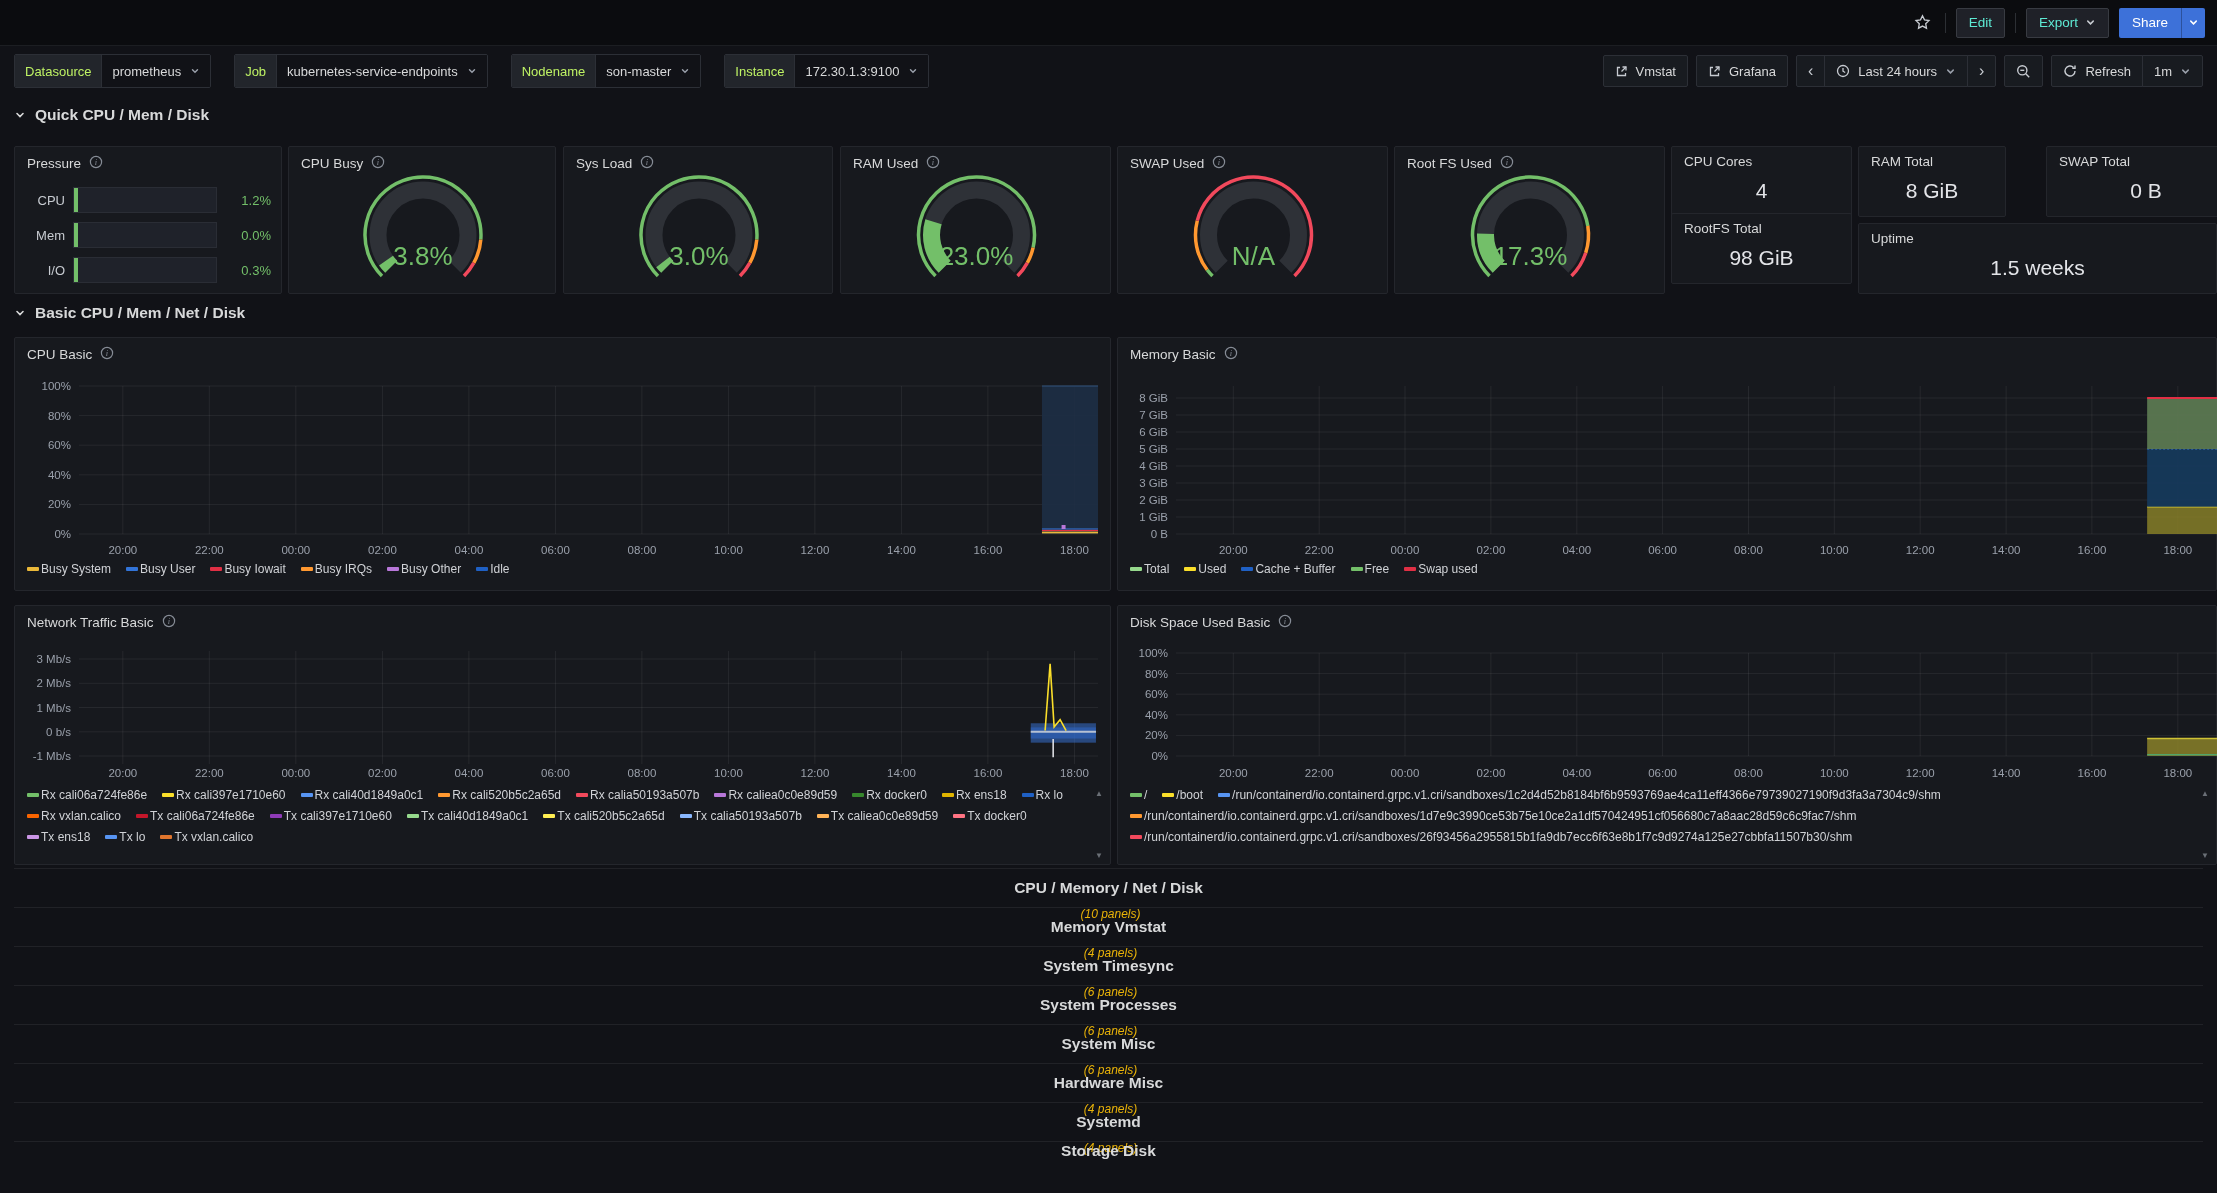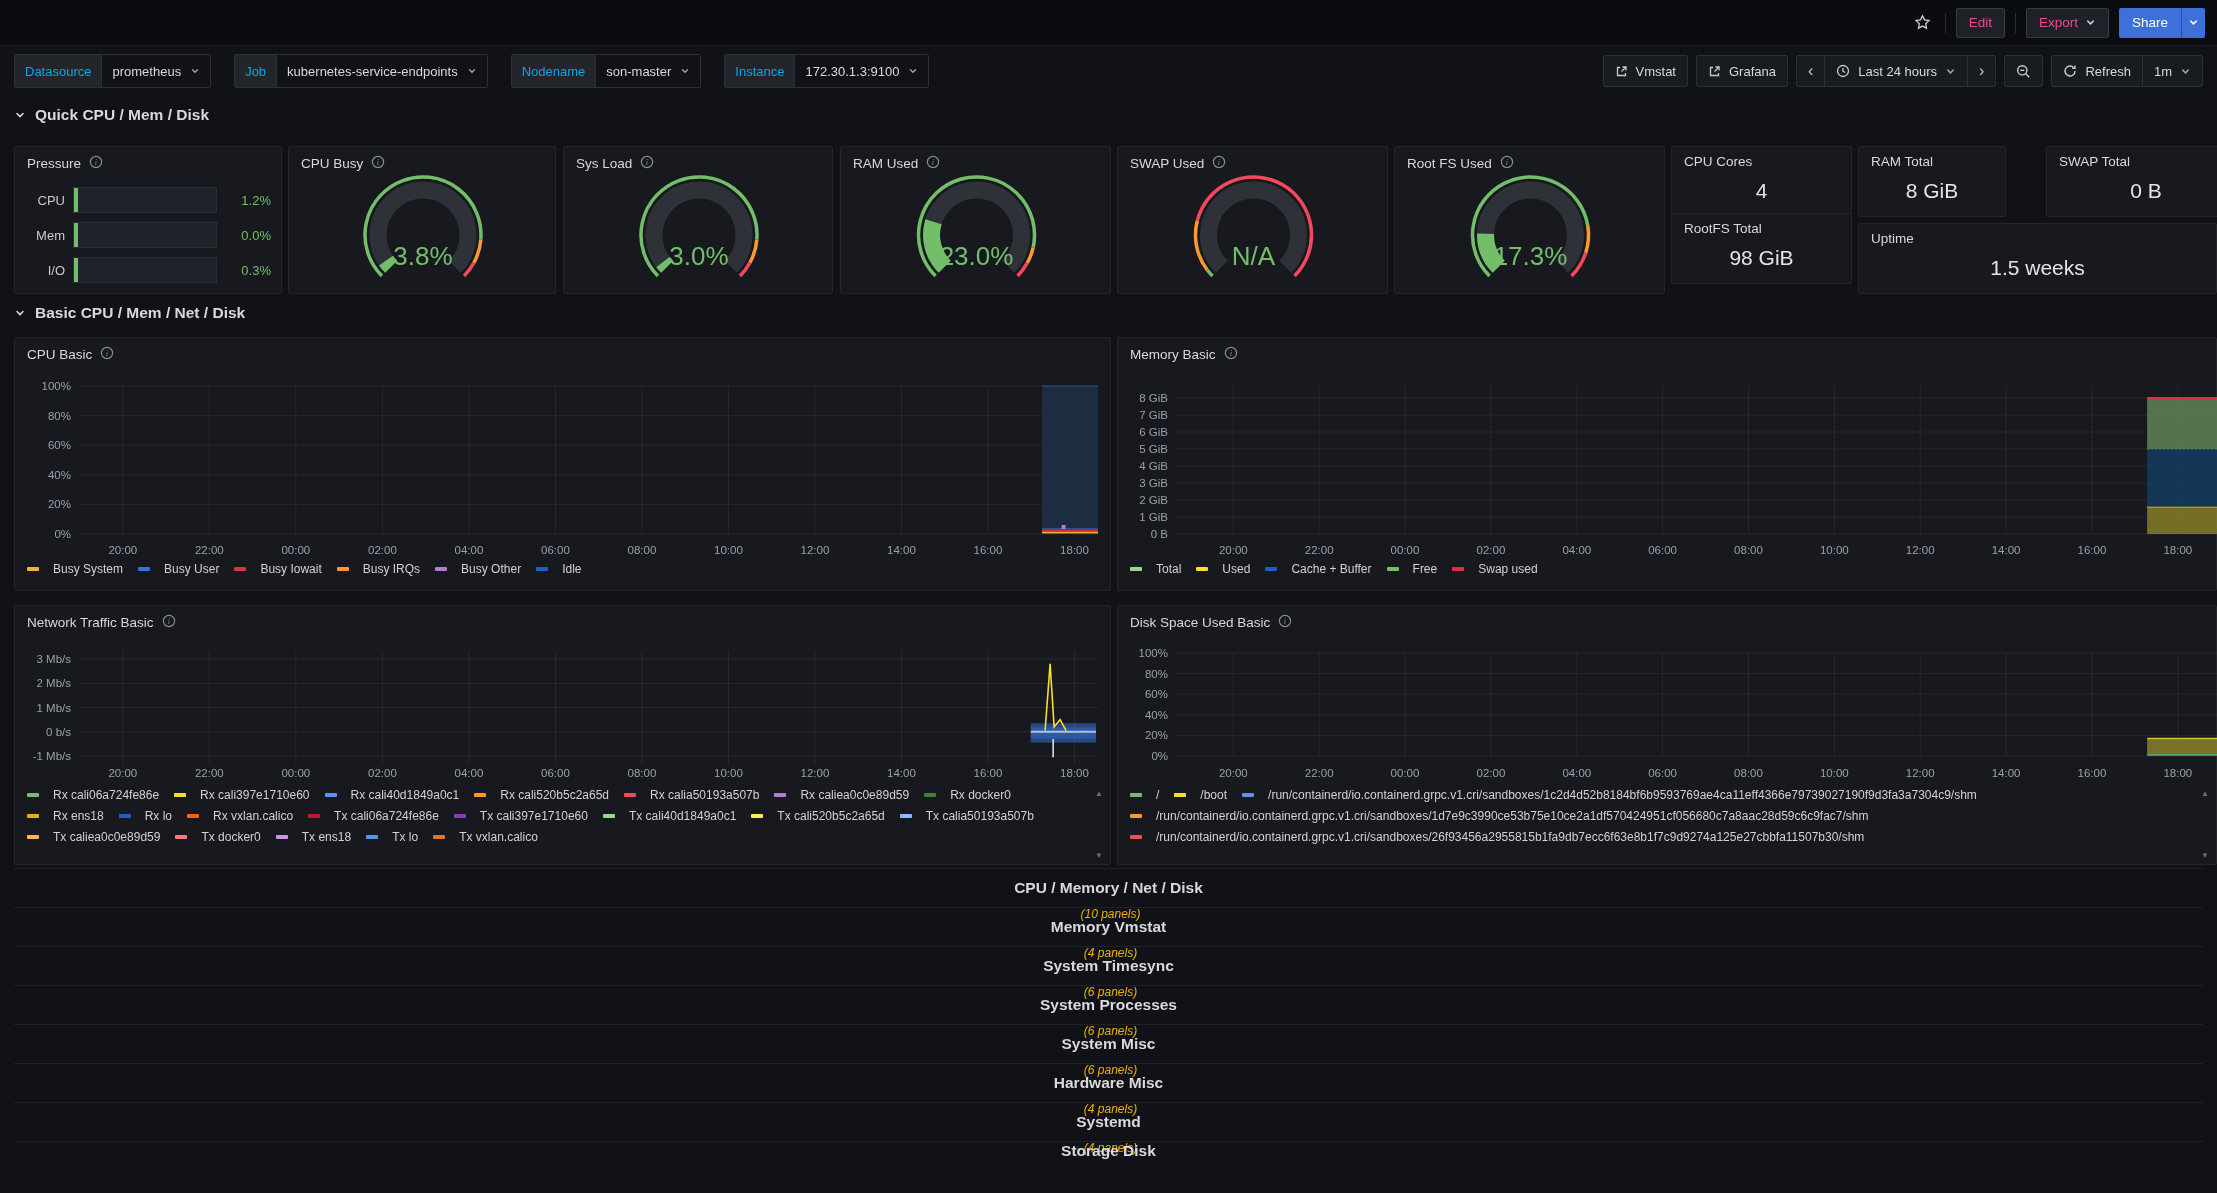--- a/index.html
+++ b/index.html
@@ -5,33 +5,33 @@
   html,body{margin:0;padding:0;background:#000;}
   .screen{position:relative;width:2217px;height:1193px;background:#111217;overflow:hidden;
           font-family:"Liberation Sans",sans-serif;color:#d8d9da;}
   
   .topnav{position:absolute;left:0;top:0;width:2217px;height:46px;background:#0b0c0f;
           border-bottom:1px solid #1c1e22;display:flex;align-items:center;justify-content:flex-end;
           gap:10px;padding-right:12px;box-sizing:border-box;}
   .iconbtn{background:none;border:none;display:flex;align-items:center;cursor:pointer;padding:4px;}
   .navdiv{width:1px;height:20px;background:#2c2f34;}
   .navbtn{height:30px;padding:14px 12px;background:#1f2128;border:1px solid #383b42;border-radius:2px;
-          color:#ec4899;font-size:13.5px;font-weight:500;display:flex;align-items:center;gap:7px;
+          color:#5eead4;font-size:13.5px;font-weight:500;display:flex;align-items:center;gap:7px;
           font-family:inherit;cursor:pointer;}
   .sharegrp{display:flex;}
   .sharebtn{height:30px;padding:0 13px;background:#3d71d9;border:none;border-radius:2px 0 0 2px;
           color:#fff;font-size:13.5px;font-weight:500;display:flex;align-items:center;font-family:inherit;cursor:pointer;}
   .sharecaret{height:30px;width:24px;background:#3d71d9;border:none;border-left:1px solid rgba(0,0,0,.28);
           border-radius:0 2px 2px 0;display:flex;align-items:center;justify-content:center;cursor:pointer;}
   
   .toolbar{position:absolute;left:0;top:46px;width:2217px;height:50px;display:flex;align-items:center;
            justify-content:space-between;padding:0 14px;box-sizing:border-box;background:#111217;}
   .vars{display:flex;gap:23px;}
   .vargrp{display:flex;height:32px;border:1px solid #2c2f36;border-radius:2px;overflow:hidden;}
-  .varlabel{background:#22252b;display:flex;align-items:center;padding:0 10px;font-size:13px;color:#0ea5e9;}
+  .varlabel{background:#22252b;display:flex;align-items:center;padding:0 10px;font-size:13px;color:#bef264;}
   .varval{background:#111217;display:flex;align-items:center;gap:9px;padding:0 10px;font-size:13px;
           color:#d8d9da;border-left:1px solid #2c2f36;cursor:pointer;}
   .tools{display:flex;gap:8px;align-items:center;}
   .toolbtn{height:32px;padding:0 11px;background:#181b20;border:1px solid #2c2f36;border-radius:2px;
            color:#d8d9da;font-size:13px;font-weight:500;display:flex;align-items:center;gap:8px;
            font-family:inherit;cursor:pointer;box-sizing:border-box;}
   .grp{display:flex;}
   .grp .toolbtn{border-radius:0;margin-left:-1px;}
   .grp .toolbtn:first-child{border-radius:2px 0 0 2px;margin-left:0;}
   .grp .toolbtn:last-child{border-radius:0 2px 2px 0;}
@@ -50,21 +50,21 @@
   .prfill{position:absolute;left:0;top:0;bottom:0;background:#73bf69;}
   .prval{width:46px;text-align:right;font-size:13px;color:#73bf69;}
   
   .statval{position:absolute;left:0;right:0;top:32px;text-align:center;font-size:21px;font-weight:500;color:#e3e4e8;}
   .gaugeval{fill:#73bf69;font-size:26px;font-weight:500;font-family:"Liberation Sans",sans-serif;}
   .tick{fill:#9aa0ab;font-size:11.5px;font-family:"Liberation Sans",sans-serif;}
   
   .legend-row{position:absolute;left:12px;right:16px;top:224px;display:flex;gap:15px;align-items:center;overflow:hidden;}
   .legend-wrap{position:absolute;left:12px;right:24px;top:182px;display:flex;flex-wrap:wrap;
                column-gap:15px;row-gap:7px;align-items:center;overflow:hidden;max-height:66px;}
-  .litem{display:flex;align-items:center;gap:14px;font-size:12px;color:#d0d2d6;white-space:nowrap;cursor:pointer;}
+  .litem{display:flex;align-items:center;gap:2px;font-size:12px;color:#d0d2d6;white-space:nowrap;cursor:pointer;}
   .lswatch{width:12px;height:4px;border-radius:1px;flex:none;}
   .lscroll{position:absolute;right:7px;font-size:8px;color:#6a6f76;line-height:1;}
   
   .p-cpu{left:14px;top:241px;width:1097px;height:254px;}
   .p-mem{left:1117px;top:241px;width:1100px;height:254px;}
   .p-net{left:14px;top:509px;width:1097px;height:260px;}
   .p-disk{left:1117px;top:509px;width:1100px;height:260px;}
   .chartsvg{position:absolute;left:0;top:0;}
   
   .crows{position:absolute;left:14px;top:772px;width:2189px;}

